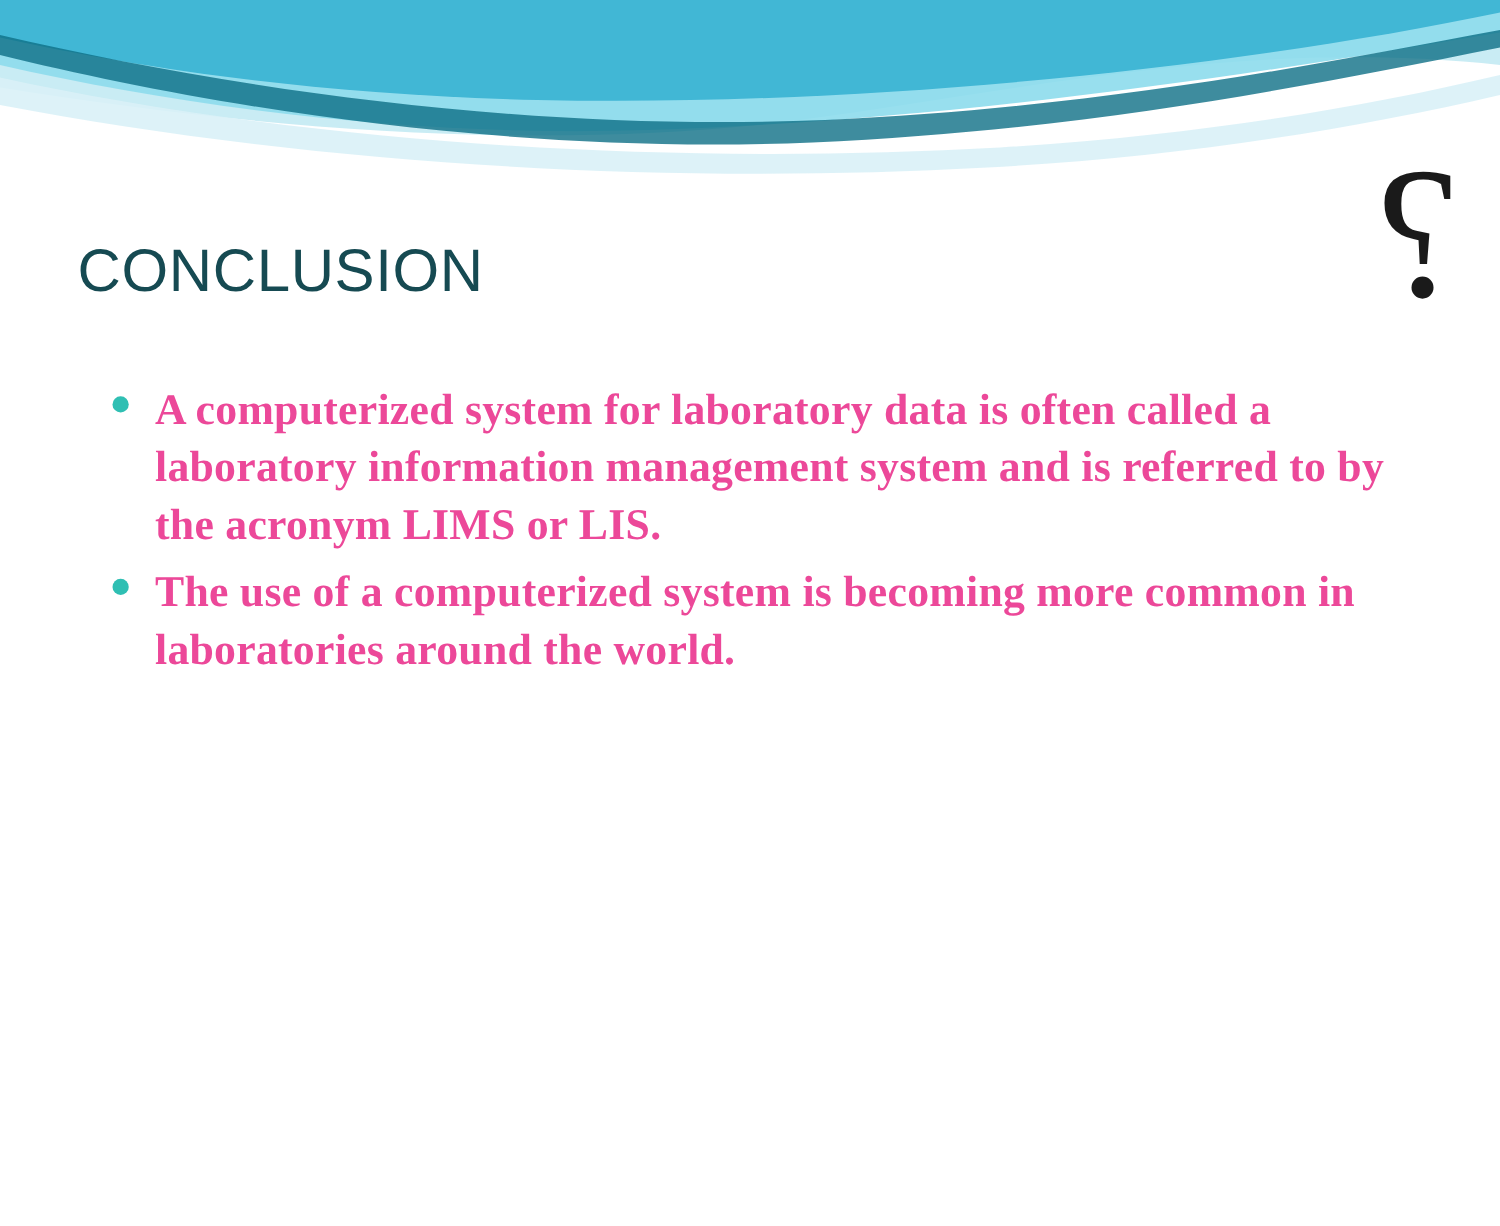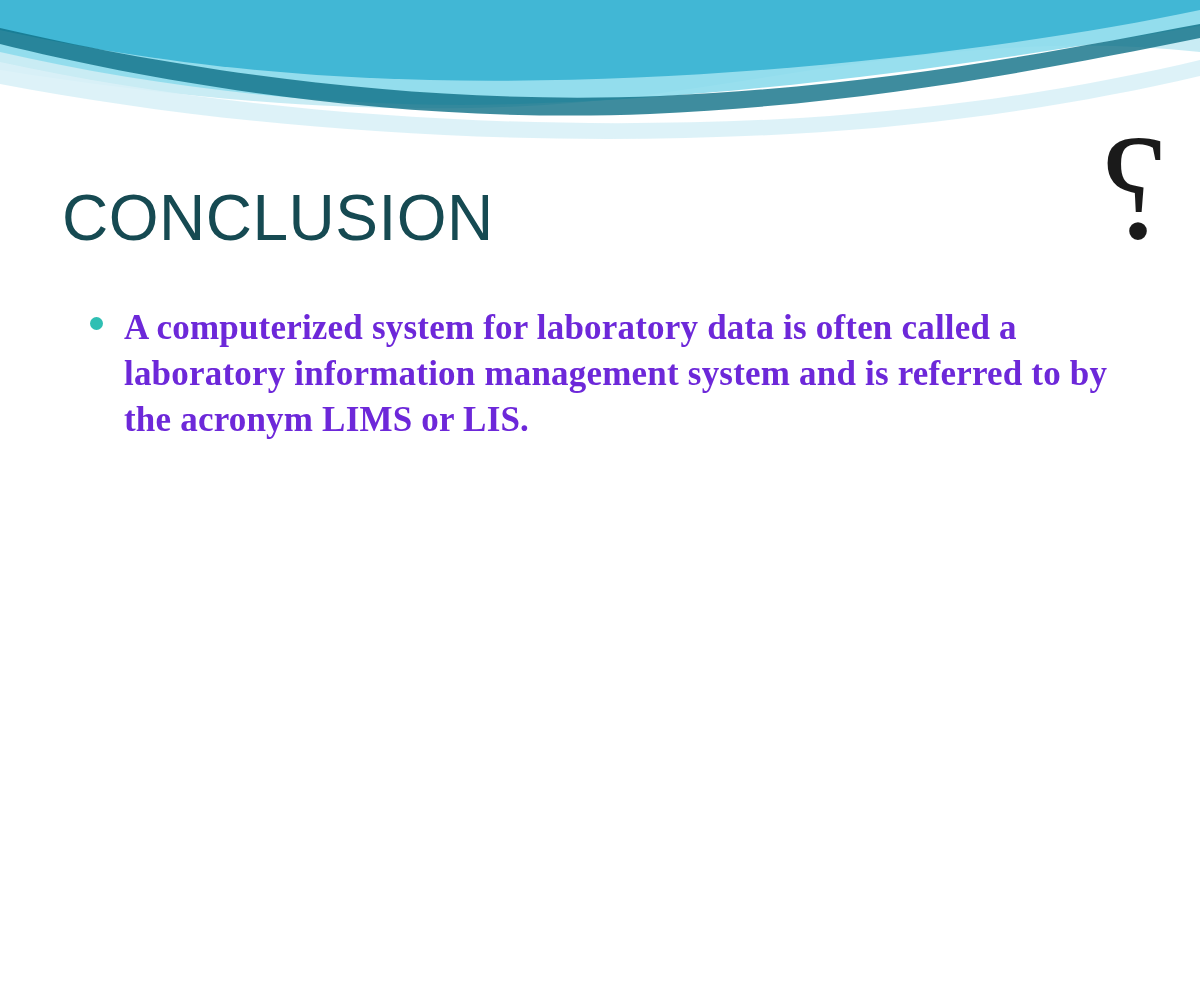--- a/index.html
+++ b/index.html
@@ -50,21 +50,21 @@
     font-weight: 400;
     transform: scaleX(-1);
     user-select: none;
   }
 
   .title {
     position: absolute;
     top: 182px;
     left: 62px;
     font-family: "Liberation Sans", sans-serif;
-    font-size: 64px;
+    font-size: 48px;
     line-height: 72px;
     font-weight: 400;
     letter-spacing: 0.5px;
     color: #164a52;
     white-space: nowrap;
   }
 
   .body-list {
     position: absolute;
     top: 305px;
@@ -72,21 +72,21 @@
     width: 1040px;
     margin: 0;
     padding: 0;
     list-style: none;
   }
 
   .bullet-item {
     position: relative;
     padding-left: 44px;
     margin-bottom: 8px;
-    color: #6d28d9;
+    color: #ec4899;
     font-family: "Liberation Serif", serif;
     font-size: 35px;
     line-height: 46px;
     font-weight: 700;
     letter-spacing: 0.2px;
   }
 
   .bullet-item .marker {
     position: absolute;
     left: 10px;
@@ -118,15 +118,19 @@
 
   <div class="qmark">?</div>
 
   <div class="title">CONCLUSION</div>
 
   <ul class="body-list">
     <li class="bullet-item">
       <span class="marker"></span>
       <span class="bullet-text">A computerized system for laboratory data is often called a laboratory information management system and is referred to by the acronym LIMS or LIS.</span>
     </li>
+    <li class="bullet-item">
+      <span class="marker"></span>
+      <span class="bullet-text">The use of a computerized system is becoming more common in laboratories around the world.</span>
+    </li>
   </ul>
 
 </div>
 
 </body></html>

